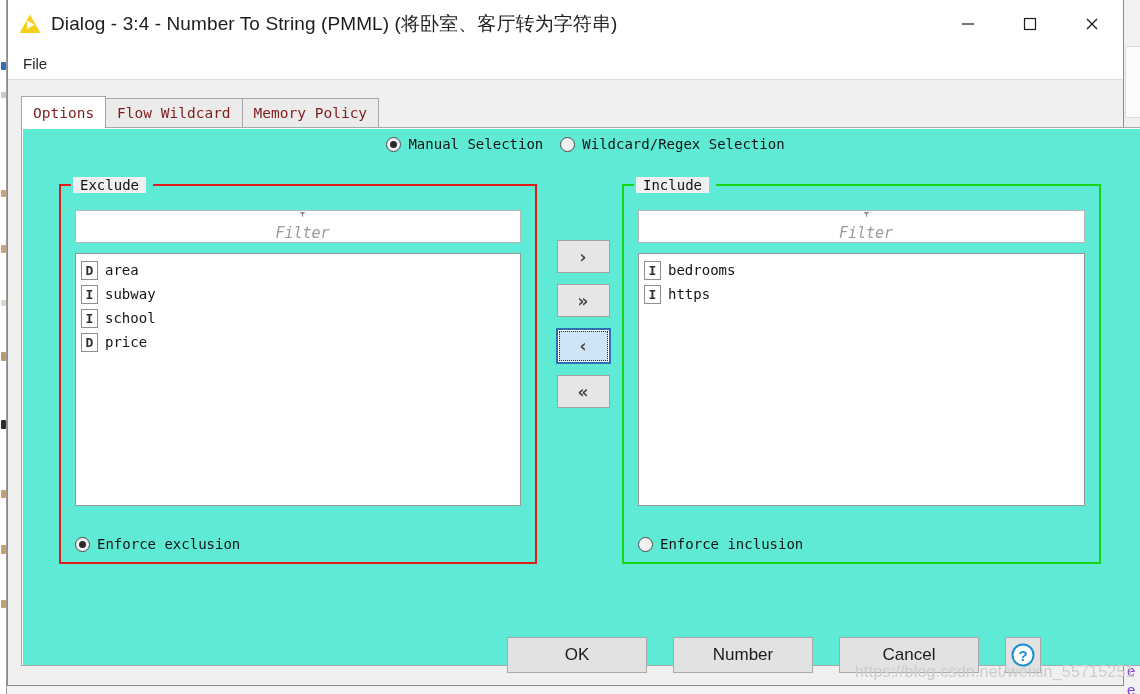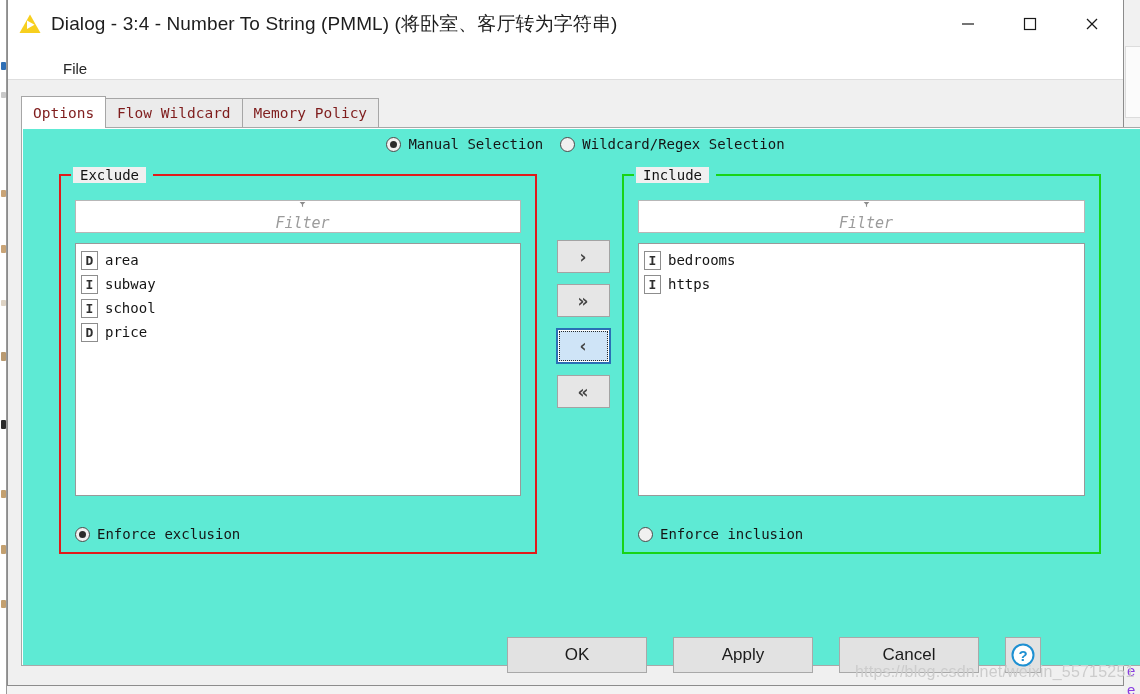--- a/index.html
+++ b/index.html
@@ -53,22 +53,22 @@
   }
   #winbuttons { margin-left: auto; display: flex; height: 47px; }
   .winbtn {
     width: 62px; height: 47px; display: flex;
     align-items: center; justify-content: center;
     background: #ffffff; cursor: default;
   }
 
   
   #menubar {
-    height: 33px; background: #ffffff; display: flex; align-items: flex-end;
-    flex: 0 0 auto; border-bottom: 1px solid #dedede; padding-left: 40px;
+    height: 33px; background: #ffffff; display: flex; align-items: center;
+    flex: 0 0 auto; border-bottom: 1px solid #dedede;
   }
   .menu-item {
     font-size: 15px; color: #262626; padding: 2px 10px; margin-left: 5px;
   }
 
   
   #dlg-body {
     flex: 1 1 auto; background: #f0f0f0; position: relative;
   }
 
@@ -118,21 +118,21 @@
     content: ""; width: 7px; height: 7px; border-radius: 50%;
     background: #2b2b2b;
   }
   .radio-label {
     font-family: "DejaVu Sans Mono", monospace;
     font-size: 14px; color: #151515; letter-spacing: 0px;
   }
 
   
   .group {
-    position: absolute; top: 39px; height: 387px;
+    position: absolute; top: 49px; height: 387px;
   }
   #exclude-group { left: 37px; width: 478px; }
   #include-group { left: 600px; width: 479px; }
   .group-frame {
     position: absolute; left: 0; top: 9px; right: 0; bottom: 0;
     border: 2px solid #e01b1b; border-top: none;
   }
   .group-frame .top-l {
     position: absolute; left: -2px; top: -2px; width: 12px;
     border-top: 2px solid #e01b1b; height: 0;
@@ -389,21 +389,21 @@
         <div class="enforce-row">
           <span class="radio"></span>
           <span class="radio-label">Enforce inclusion</span>
         </div>
       </div>
 
     </div>
 
     <div id="button-bar">
       <div class="dlg-btn">OK</div>
-      <div class="dlg-btn">Apply</div>
+      <div class="dlg-btn">Number</div>
       <div class="dlg-btn">Cancel</div>
       <div id="help-button">
         <svg width="26" height="26" viewBox="0 0 26 26">
           <circle cx="13" cy="13" r="10.5" fill="#ffffff" stroke="#1e90d2" stroke-width="2"></circle>
           <text x="13" y="18.5" text-anchor="middle" font-family="Liberation Sans, sans-serif" font-size="15" font-weight="bold" fill="#1e90d2">?</text>
         </svg>
       </div>
     </div>
 
   </div>

